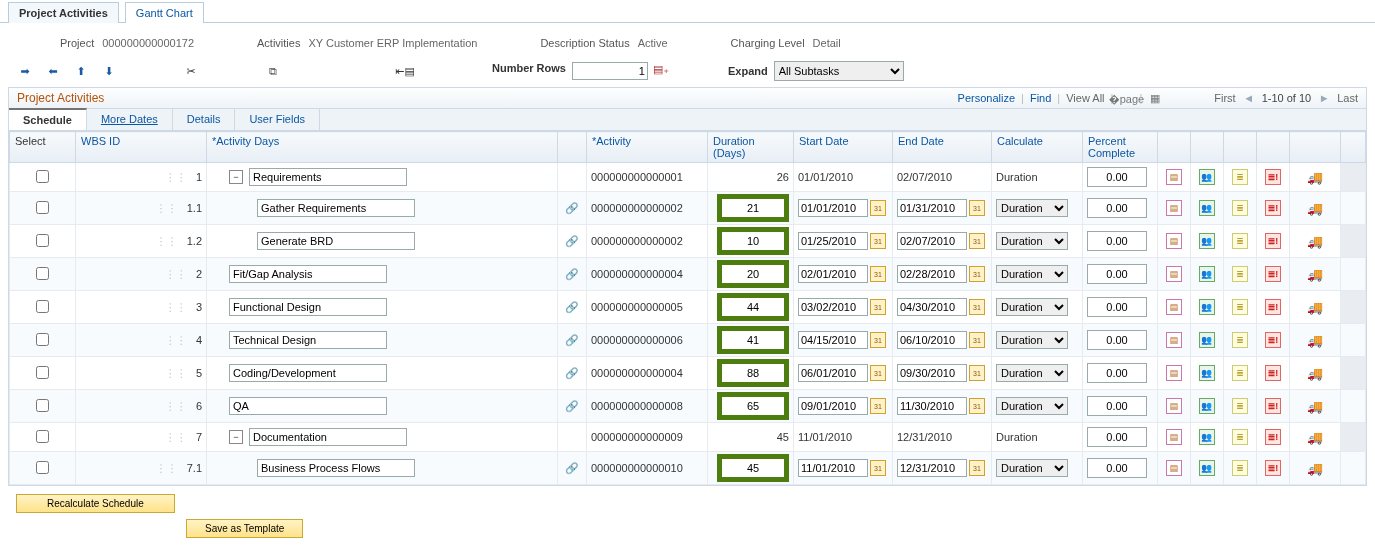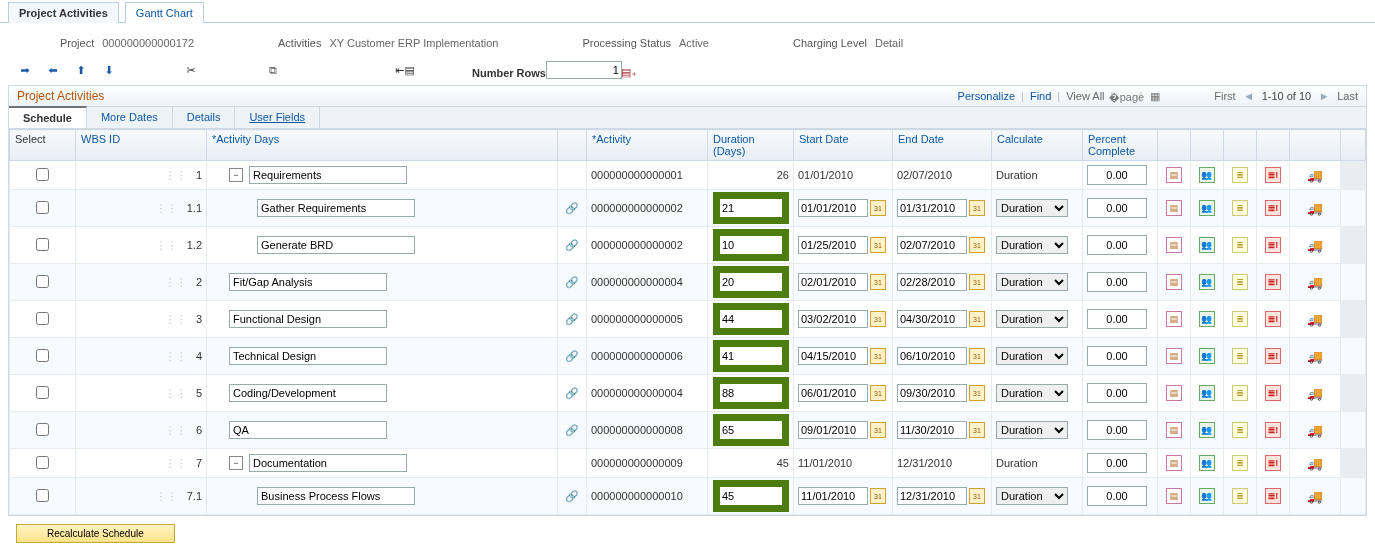--- a/index.html
+++ b/index.html
@@ -3,29 +3,29 @@
 <meta charset="utf-8">
 <style>
   html,body{margin:0;padding:0;font-family:Arial,Helvetica,sans-serif;font-size:11px;color:#333;background:#fff}
   a{color:#0b57a4;text-decoration:none}
   
   .page-tabs{display:flex;gap:6px;padding:2px 8px 0 8px}
   .page-tab{border:1px solid #b8cde0;border-bottom:none;padding:4px 10px;background:#fff;color:#0b57a4;cursor:pointer}
   .page-tab.active{background:#f2f8fc;font-weight:bold;color:#333}
   .page-tabs-bar{border-bottom:1px solid #b8cde0;margin-top:-1px;margin-bottom:8px}
   
-  .hdr{display:flex;gap:84px;padding:6px 0 10px 60px;align-items:center;font-size:11px}
+  .hdr{display:flex;gap:63px;padding:6px 0 10px 60px;align-items:center;font-size:11px}
   .hdr .lbl{color:#555;margin-right:8px}
   .hdr .val{color:#666}
   
   .toolbar{display:flex;align-items:center;gap:20px;padding:2px 0 6px 18px}
   .tb-icons{display:flex;gap:14px;align-items:center}
   .tb-icon{width:14px;height:14px;display:flex;align-items:center;justify-content:center;cursor:pointer;color:#1b5aa3}
   .tb-sep{width:40px}
-  .nr{display:flex;align-items:flex-end;margin-left:40px}
+  .nr{display:flex;align-items:flex-start;gap:6px;margin-left:60px}
   .nr input{width:70px;height:16px;border:1px solid #9aa;font-size:11px;text-align:right;padding:0 2px}
   .expand{display:flex;align-items:center;gap:6px;margin-left:40px}
   .expand select{height:20px;border:1px solid #9aa;font-size:11px;width:130px}
   
   .grid-wrap{border:1px solid #cfd9e6;margin:0 8px}
   .grid-bar{background:linear-gradient(#fdfefe,#eef3f8);border-bottom:1px solid #cfd9e6;display:flex;align-items:center;padding:3px 8px}
   .grid-title{color:#b45309;font-size:12px}
   .grid-links{margin-left:auto;display:flex;align-items:center;gap:6px;color:#777}
   .grid-links .sep{color:#bbb}
   .mini{width:14px;height:14px;display:inline-flex;align-items:center;justify-content:center}
@@ -42,21 +42,21 @@
   .sel{width:55px;text-align:center}
   .wbs{width:120px;text-align:right;padding-right:8px}
   .handle{color:#c6c6c6;cursor:grab;padding:0 3px}
   .name{width:340px}
   .name-inner{display:flex;align-items:center;gap:6px}
   .toggle{width:12px;height:12px;border:1px solid #888;display:flex;align-items:center;justify-content:center;font-size:9px;background:#fff;cursor:pointer}
   .name input{border:1px solid #9aa;height:16px;font-size:11px;width:150px;padding:0 3px}
   .icn{width:18px;text-align:center;color:#666}
   .act{width:110px;color:#333}
   .dur{width:75px;text-align:right}
-  .dur input{width:58px;text-align:left;border:7px solid #4d7c0f;height:16px;font-size:11px}
+  .dur input{width:58px;text-align:center;border:5px solid #4d7c0f;height:16px;font-size:11px}
   .date{width:88px}
   .date-inner{display:flex;align-items:center;gap:2px}
   .date input{width:64px;border:1px solid #9aa;height:16px;font-size:11px;text-align:left;padding:0 2px}
   .cal{width:14px;height:14px;background:#fff2c9;border:1px solid #d0a030;display:flex;align-items:center;justify-content:center;font-size:7px;color:#8a5a00;cursor:pointer}
   .calc{width:80px}
   .calc select{width:72px;border:1px solid #9aa;height:18px;font-size:11px}
   .pct{width:64px}
   .pct input{width:54px;text-align:center;border:1px solid #9aa;height:16px;font-size:11px}
   .ico{width:22px;text-align:center}
   .ico .box{width:14px;height:14px;display:inline-flex;align-items:center;justify-content:center;border:1px solid #aaa;font-size:9px;cursor:pointer}
@@ -77,41 +77,45 @@
 
 <div class="page-tabs">
   <div class="page-tab active">Project Activities</div>
   <div class="page-tab"><a href="#">Gantt Chart</a></div>
 </div>
 <div class="page-tabs-bar"></div>
 
 <div class="hdr">
   <div><span class="lbl">Project</span><span class="val">000000000000172</span></div>
   <div><span class="lbl">Activities</span><span class="val">XY Customer ERP Implementation</span></div>
-  <div><span class="lbl">Processing Status</span><span class="val">Active</span></div>
+  <div><span class="lbl">Description Status</span><span class="val">Active</span></div>
   <div><span class="lbl">Charging Level</span><span class="val">Detail</span></div>
 </div>
 
 <div class="toolbar">
   <div class="tb-icons">
     <span class="tb-icon">➡</span>
     <span class="tb-icon">⬅</span>
     <span class="tb-icon">⬆</span>
     <span class="tb-icon">⬇</span>
     <span class="tb-sep"></span>
     <span class="tb-icon" style="color:#333">✂</span>
     <span class="tb-sep"></span>
     <span class="tb-icon" style="color:#555">⧉</span>
     <span style="width:90px"></span>
     <span class="tb-icon" style="color:#333">⇤▤</span>
   </div>
   <div class="nr">
     <span style="font-weight:bold">Number Rows</span>
     <input value="1" style="">
     <span class="tb-icon" style="color:#a33">▤₊</span>
+  </div>
+  <div class="expand">
+    <span style="font-weight:bold">Expand</span>
+    <select><option>All Subtasks</option></select>
   </div>
 </div>
 
 <div class="grid-wrap">
   <div class="grid-bar">
     <span class="grid-title">Project Activities</span>
     <div class="grid-links">
       <a href="#">Personalize</a>
         <span class="sep">|</span>
       <a href="#">Find</a>
@@ -124,23 +128,23 @@
       <span style="width:40px"></span>
       <span style="color:#666">First</span>
       <span class="mini" style="color:#9ab">◄</span>
       <span style="color:#444">1-10 of 10</span>
       <span class="mini" style="color:#9ab">►</span>
       <span style="color:#666">Last</span>
     </div>
   </div>
   <div class="inner-tabs">
     <div class="inner-tab active">Schedule</div>
-    <div class="inner-tab"><span style="">More Dates</span></div>
+    <div class="inner-tab"><span style="text-decoration:underline">More Dates</span></div>
     <div class="inner-tab"><span style="">Details</span></div>
-    <div class="inner-tab"><span style="text-decoration:underline">User Fields</span></div>
+    <div class="inner-tab"><span style="">User Fields</span></div>
   </div>
 
   <table class="tbl">
     <thead>
       <tr>
         <th class="sel"><span class="plain">Select</span></th>
         <th class="wbs" style="text-align:left"><a href="#">WBS ID</a></th>
         <th class="name"><a href="#">*Activity Days</a></th>
         <th class="icn"></th>
         <th class="act"><a href="#">*Activity</a></th>

